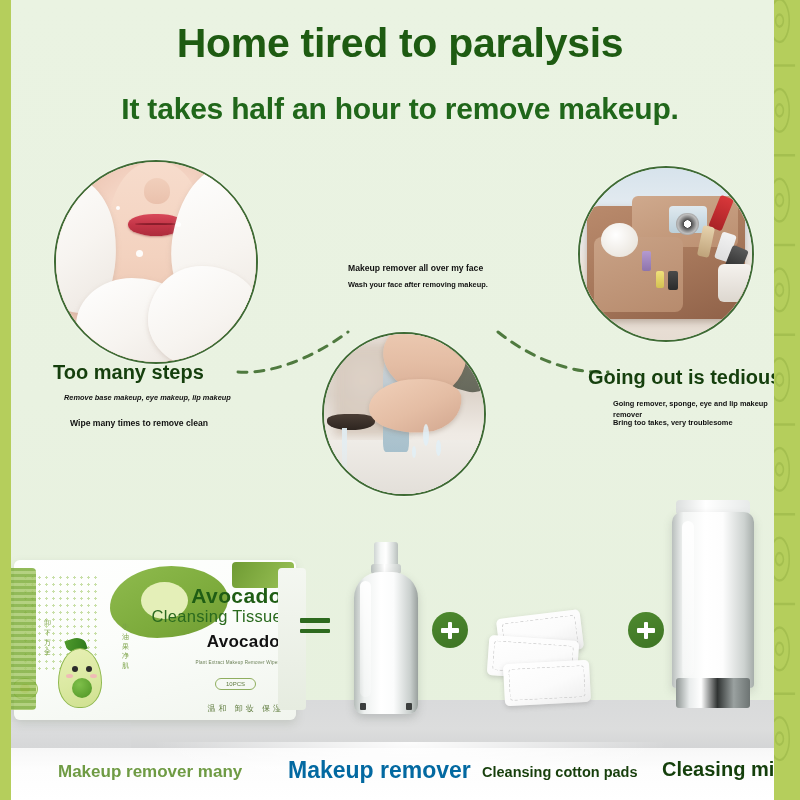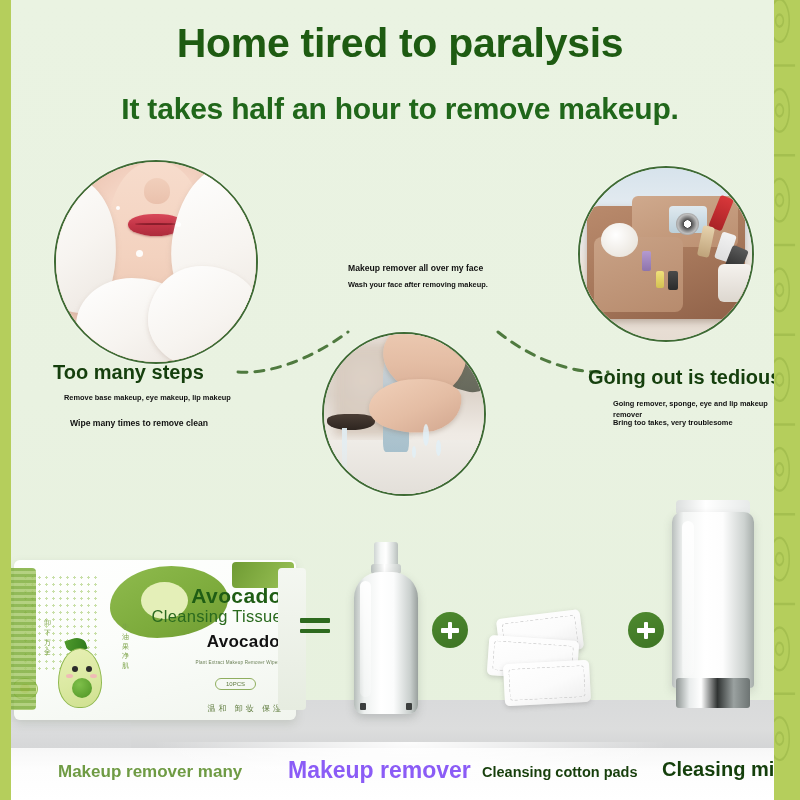--- a/index.html
+++ b/index.html
@@ -111,21 +111,21 @@
   .polish-yellow{background:linear-gradient(180deg,#f0e07a,#d4c152);border-radius:2px;}
   .polish-black{background:linear-gradient(180deg,#4a4a4a,#2b2b2b);border-radius:2px;}
   .cup{position:absolute;background:linear-gradient(180deg,#f5f2ee,#ddd7cf);border-radius:6px;}
 
   
   .callout-h{position:absolute;font-size:20px;font-weight:bold;color:#153f0d;white-space:nowrap;}
   .callout-p{position:absolute;font-size:7.4px;font-weight:bold;color:#111;line-height:1.55;}
   .callout-p.bigger{font-size:8.6px;}
 
   #h1{left:53px;top:361px;}
-  #p1{left:64px;top:392px;width:185px;}
+  #p1{left:64px;top:392px;width:185px;font-style:italic;}
   #p1b{left:70px;top:417px;width:200px;}
 
   #h2{left:306px;top:225px;}
   #p2{left:348px;top:262px;width:215px;}
   #p2b{left:348px;top:279px;width:160px;}
 
   #h3{left:588px;top:366px;}
   #p3{left:613px;top:398px;width:180px;}
   #p3b{left:613px;top:417px;width:175px;}
 
@@ -223,21 +223,21 @@
      background:linear-gradient(90deg,#b9bfbd 0%,#f2f4f3 14%,#ffffff 40%,#fdfdfd 62%,#cdd2d0 88%,#a6adaa 100%);
      border-radius:10px 10px 4px 4px;box-shadow:0 4px 10px rgba(90,100,95,.22);}
   .tube-body:after{content:"";position:absolute;left:12%;top:5%;width:15%;height:88%;
      background:linear-gradient(180deg,rgba(255,255,255,.95),rgba(255,255,255,.2));border-radius:10px;}
   .tube-base{position:absolute;left:4px;bottom:4px;width:74px;height:30px;
      background:linear-gradient(90deg,#8d9492 0%,#e9ecec 18%,#ffffff 34%,#2f3332 56%,#9aa1a0 78%,#6d7473 100%);
      border-radius:3px;}
 
   .plabel{position:absolute;font-weight:bold;white-space:nowrap;}
   #lab1{left:58px;top:762px;font-size:17px;color:#6f9b44;}
-  #lab2{left:288px;top:757px;font-size:23px;color:#8b5cf6;}
+  #lab2{left:288px;top:757px;font-size:23px;color:#0369a1;}
   #lab3{left:482px;top:764px;font-size:14.5px;color:#173f0c;}
   #lab4{left:662px;top:758px;font-size:20px;color:#143f0b;}
 </style>
 </head>
 <body>
 
 <div id="poster">
 
   <div class="bg-top"></div>
   <div class="shelf"></div>

